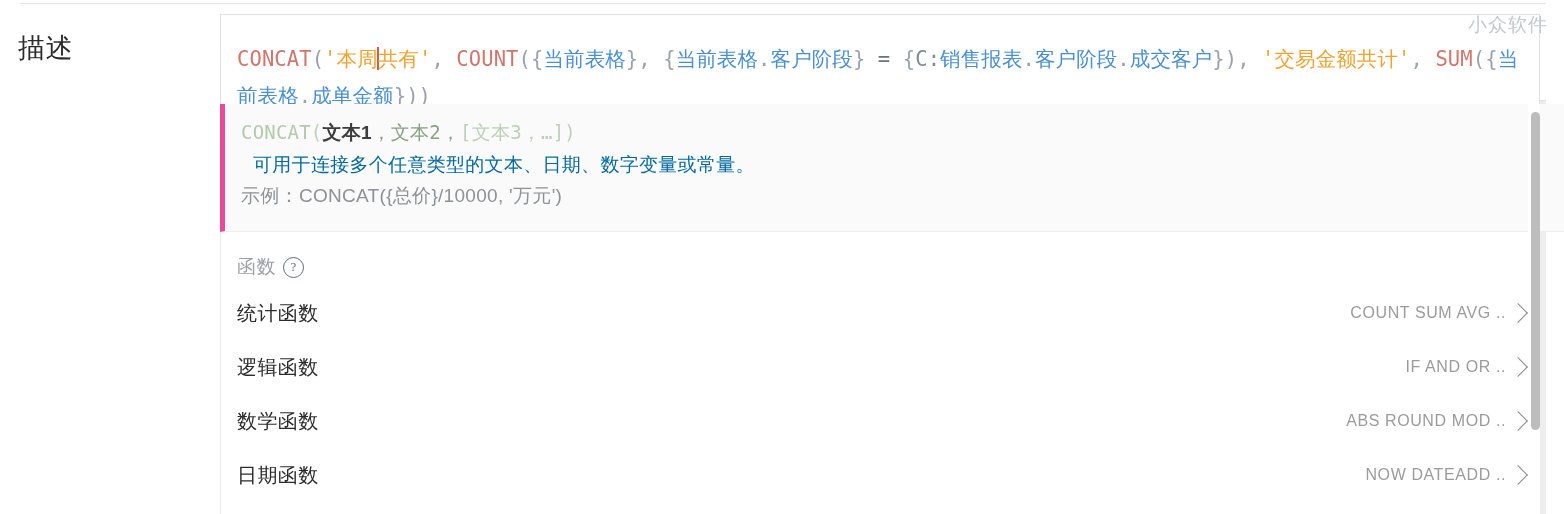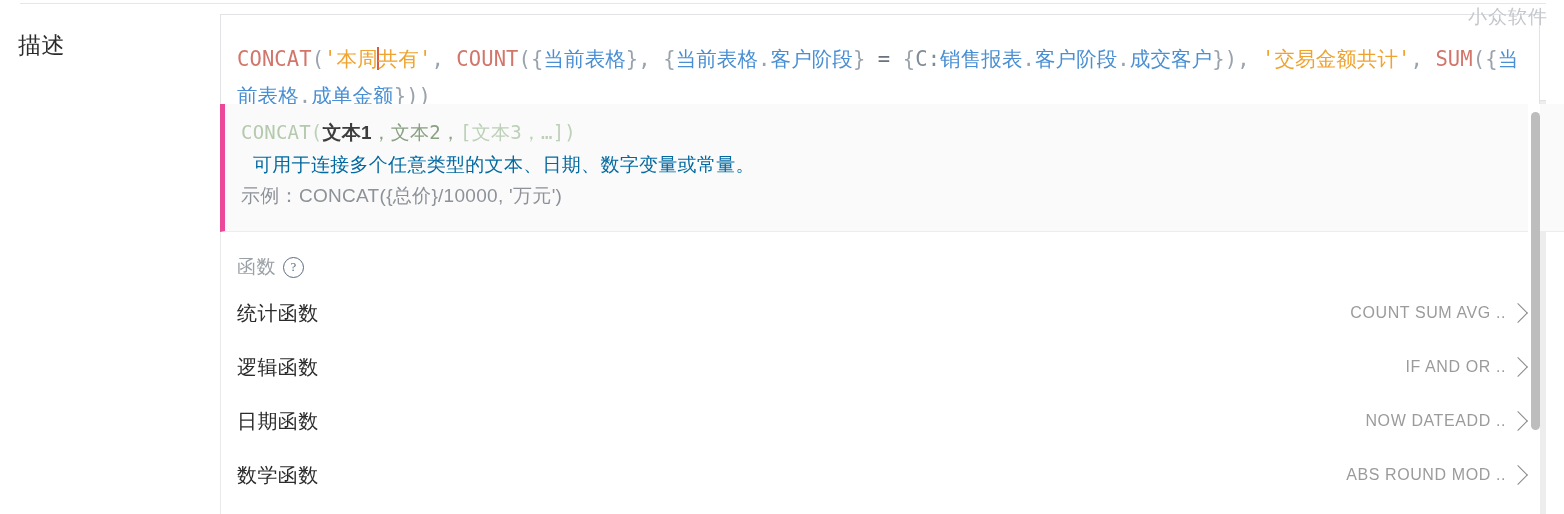--- a/index.html
+++ b/index.html
@@ -37,21 +37,21 @@
     position: absolute;
     left: 0;
     top: 0;
     width: 220px;
     height: 514px;
   }
   .field-label {
     position: absolute;
     left: 18px;
     top: 30px;
-    font-size: 23px;
+    font-size: 27px;
     color: #2b2b2b;
     letter-spacing: 0.5px;
     text-align: right;
   }
 
   
   .formula-box {
     position: absolute;
     left: 220px;
     top: 14px;
@@ -248,21 +248,21 @@
     width: 678px;
     height: 414px;
     background: #ededed;
     border-top: 1px solid #e2e2e2;
   }
 
   
   .watermark {
     position: absolute;
     right: 16px;
-    top: 4px;
+    top: 12px;
     font-size: 19px;
     color: #c4c7cc;
     letter-spacing: 1px;
     pointer-events: none;
   }
 </style>
 </head>
 <body>
 
 <div class="screen">
@@ -304,33 +304,33 @@
           </span>
         </div>
         <div class="fn-row">
           <span class="fn-row-name">逻辑函数</span>
           <span class="fn-row-right">
             <span class="fn-row-preview">IF AND OR ..</span>
             <span class="chev"></span>
           </span>
         </div>
         <div class="fn-row">
+          <span class="fn-row-name">数学函数</span>
+          <span class="fn-row-right">
+            <span class="fn-row-preview">ABS ROUND MOD ..</span>
+            <span class="chev"></span>
+          </span>
+        </div>
+        <div class="fn-row">
           <span class="fn-row-name">日期函数</span>
           <span class="fn-row-right">
             <span class="fn-row-preview">NOW DATEADD ..</span>
             <span class="chev"></span>
           </span>
         </div>
-        <div class="fn-row">
-          <span class="fn-row-name">数学函数</span>
-          <span class="fn-row-right">
-            <span class="fn-row-preview">ABS ROUND MOD ..</span>
-            <span class="chev"></span>
-          </span>
-        </div>
       </div>
   </div>
 
   <div class="scroll-track"></div>
   <div class="scroll-thumb"></div>
 
   <div class="watermark">小众软件</div>
 
 </div>
 

